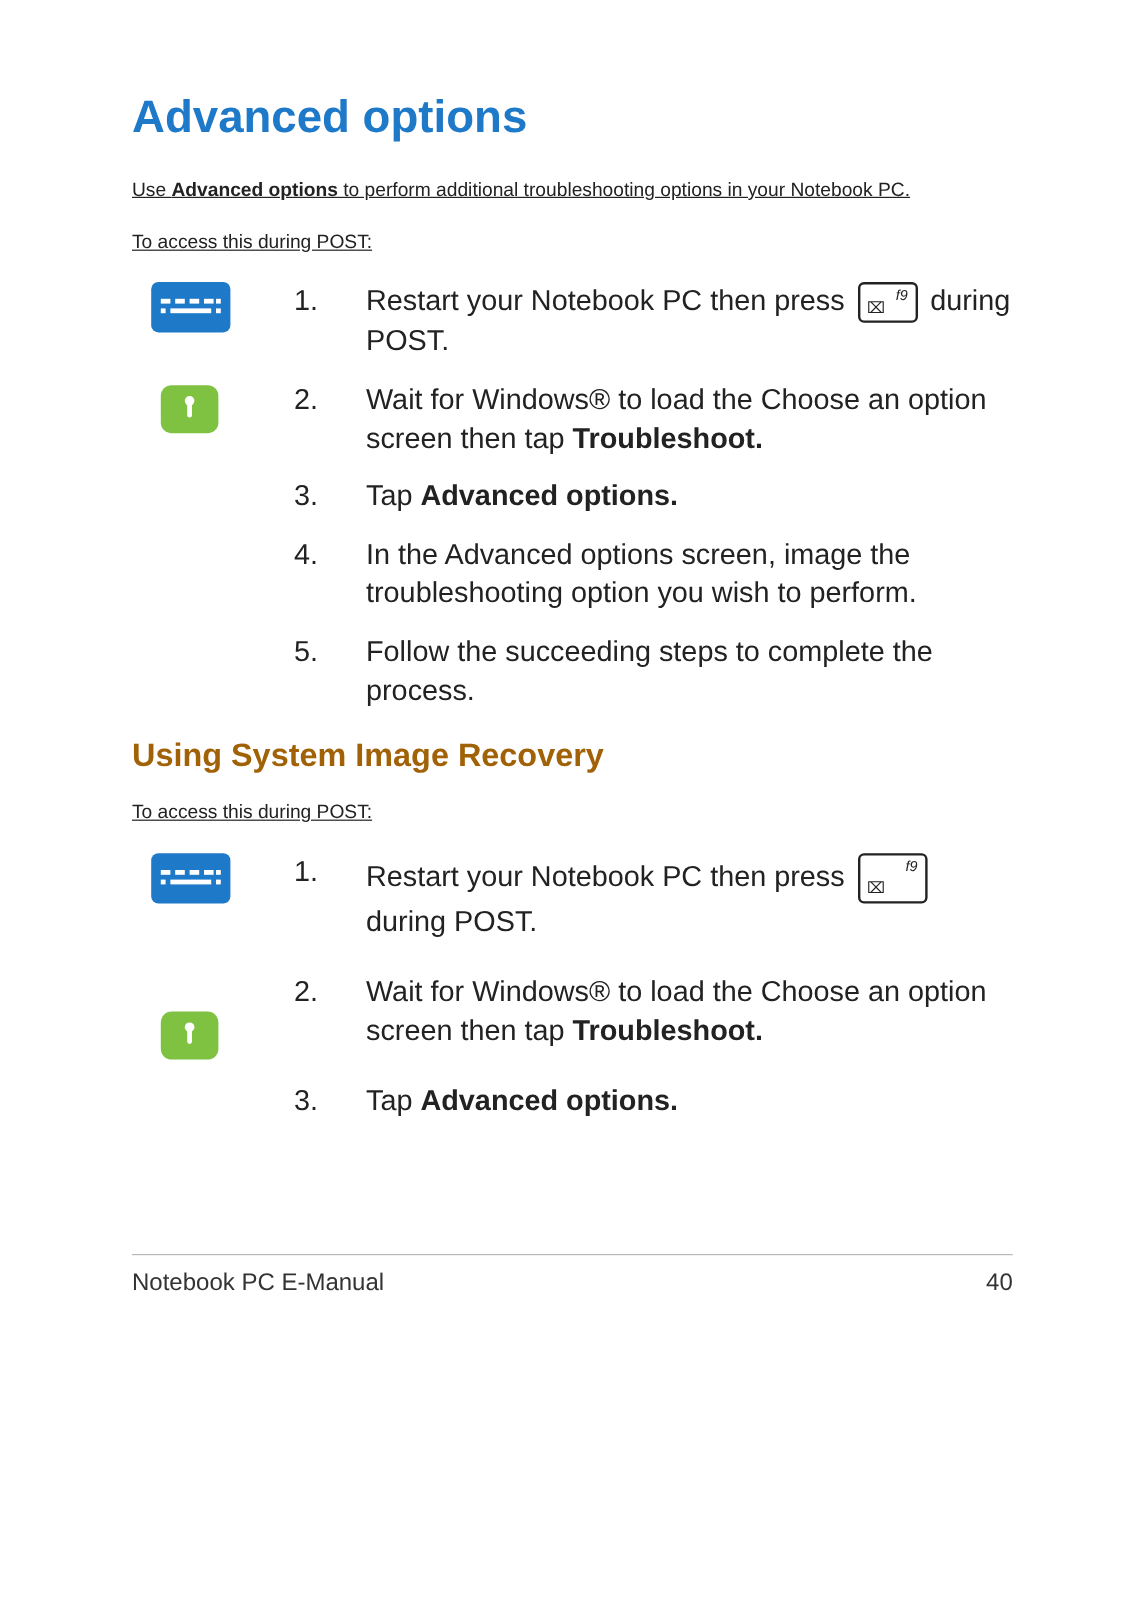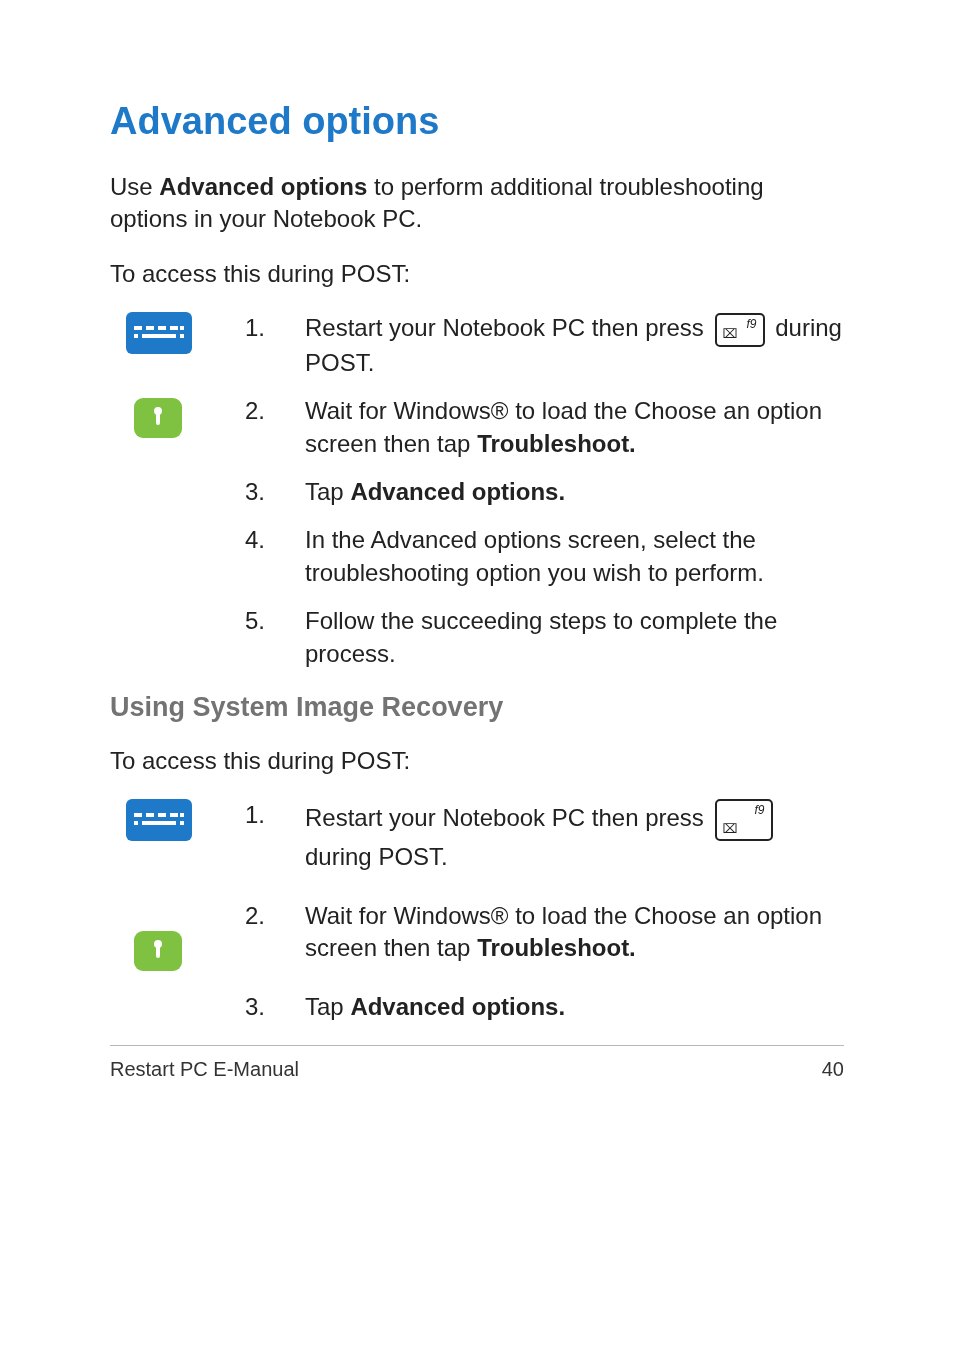--- a/index.html
+++ b/index.html
@@ -7,32 +7,33 @@
     width: 954px;
     height: 1345px;
     background: #ffffff;
     font-family: "Segoe UI", "Myriad Pro", Arial, sans-serif;
     color: #222;
   }
   .page {
     position: relative;
     width: 954px;
     height: 1143px;
-    padding: 100px 110px 0 110px;
+    padding: 77px 110px 0 110px;
   }
   h1.title {
     color: #1e79c8;
     font-size: 38px;
     font-weight: 700;
     margin-bottom: 28px;
   }
   p.body {
-    font-size: 24px;
+    font-size: 16px;
     line-height: 1.35;
     margin-bottom: 22px;
+    text-decoration: underline;
   }
   .bold { font-weight: 700; }
 
   .steps-block {
     position: relative;
     padding-left: 135px;
     margin-top: 6px;
   }
   .icon-stack {
     position: absolute;
@@ -136,21 +137,21 @@
   }
   .keycap .fn {
     font-style: italic;
     font-size: 12px;
     align-self: flex-start;
     margin-top: 1px;
     margin-left: 4px;
   }
 
   h2.subheading {
-    color: #737373;
+    color: #a16207;
     font-size: 27px;
     font-weight: 700;
     margin-top: 22px;
     margin-bottom: 22px;
   }
 
   .footer {
     position: absolute;
     left: 110px;
     right: 110px;
@@ -199,21 +200,21 @@
       </li>
       <li>
         <span class="num">3.</span>
         <span class="txt">
           <span>Tap </span><span class="bold">Advanced options.</span>
         </span>
       </li>
       <li>
         <span class="num">4.</span>
         <span class="txt">
-          <span>In the Advanced options screen, select the troubleshooting option you wish to perform.</span>
+          <span>In the Advanced options screen, image the troubleshooting option you wish to perform.</span>
         </span>
       </li>
       <li>
         <span class="num">5.</span>
         <span class="txt">
           <span>Follow the succeeding steps to complete the process.</span>
         </span>
       </li>
     </ol>
   </div>
@@ -247,17 +248,17 @@
       <li>
         <span class="num">3.</span>
         <span class="txt">
           <span>Tap </span><span class="bold">Advanced options.</span>
         </span>
       </li>
     </ol>
   </div>
 
   <div class="footer">
-    <span>Restart PC E-Manual</span>
+    <span>Notebook PC E-Manual</span>
     <span>40</span>
   </div>
 
 </div>
 
 </body></html>

